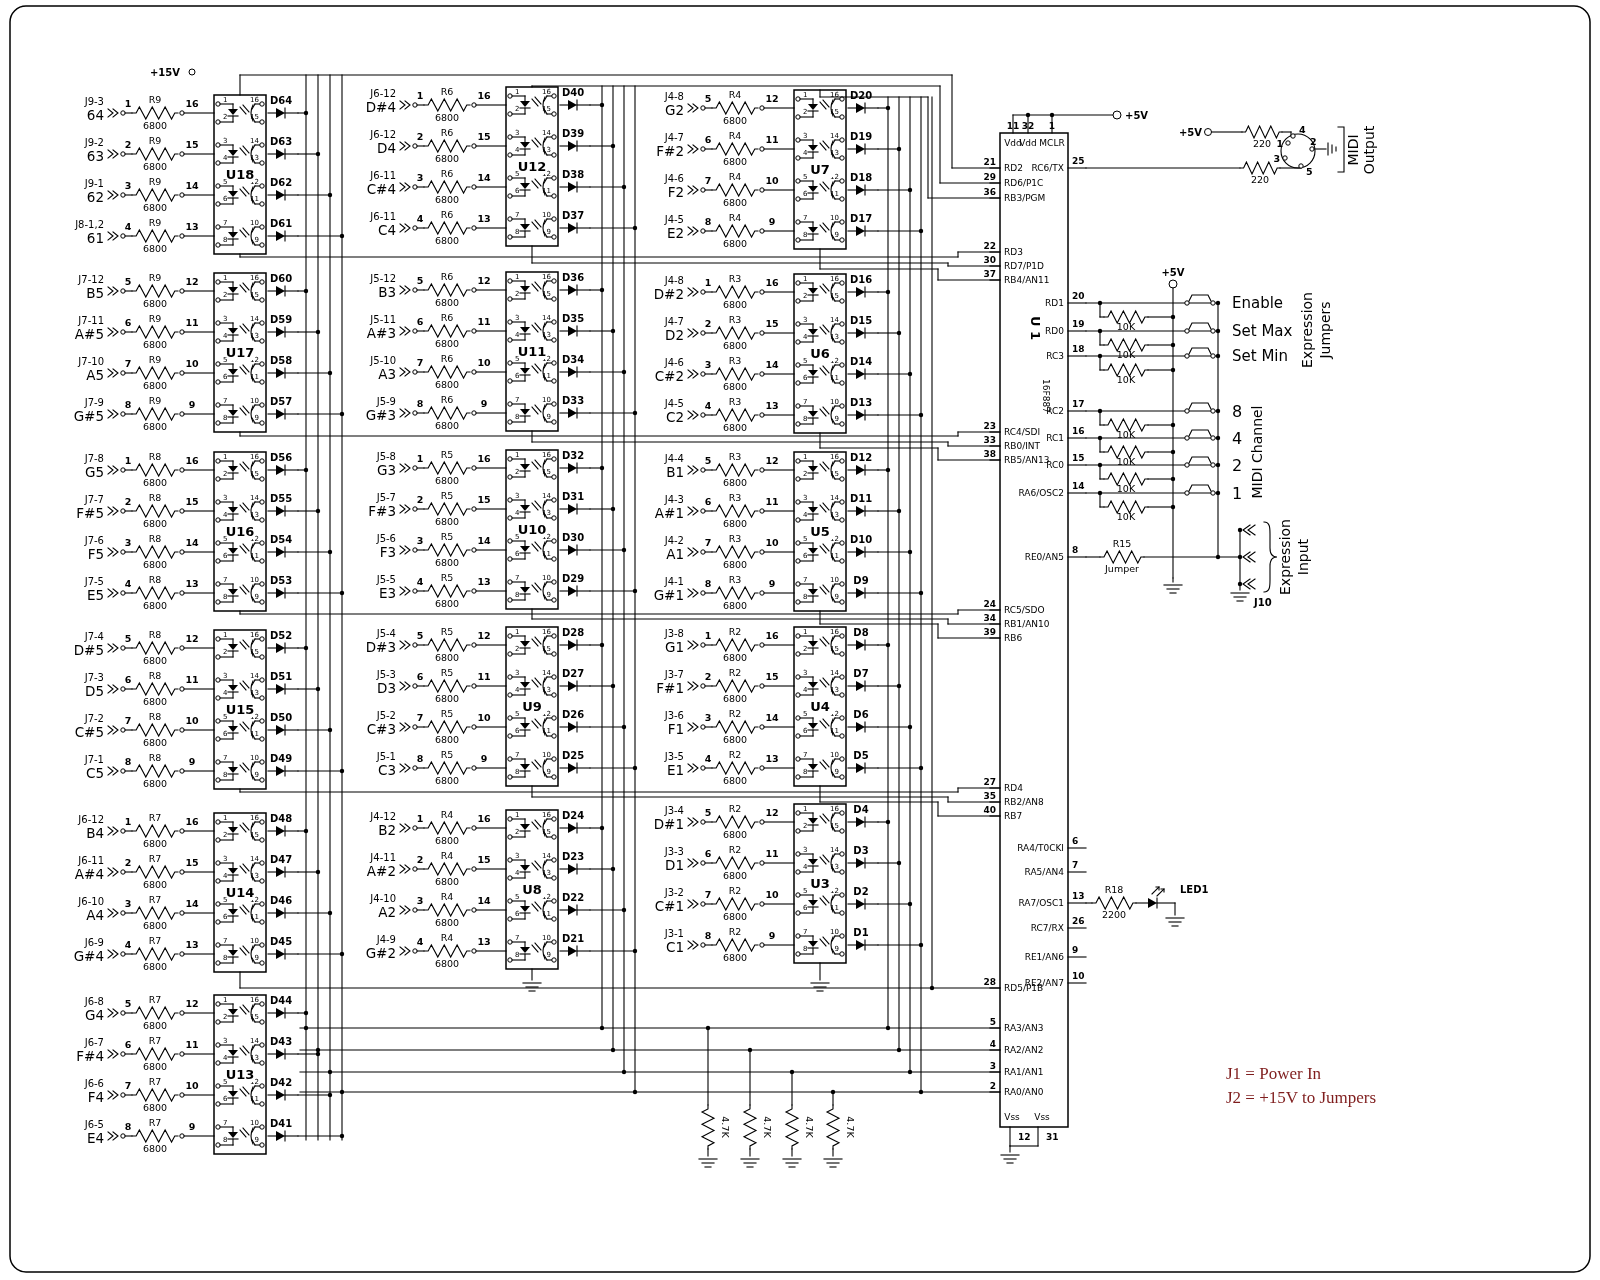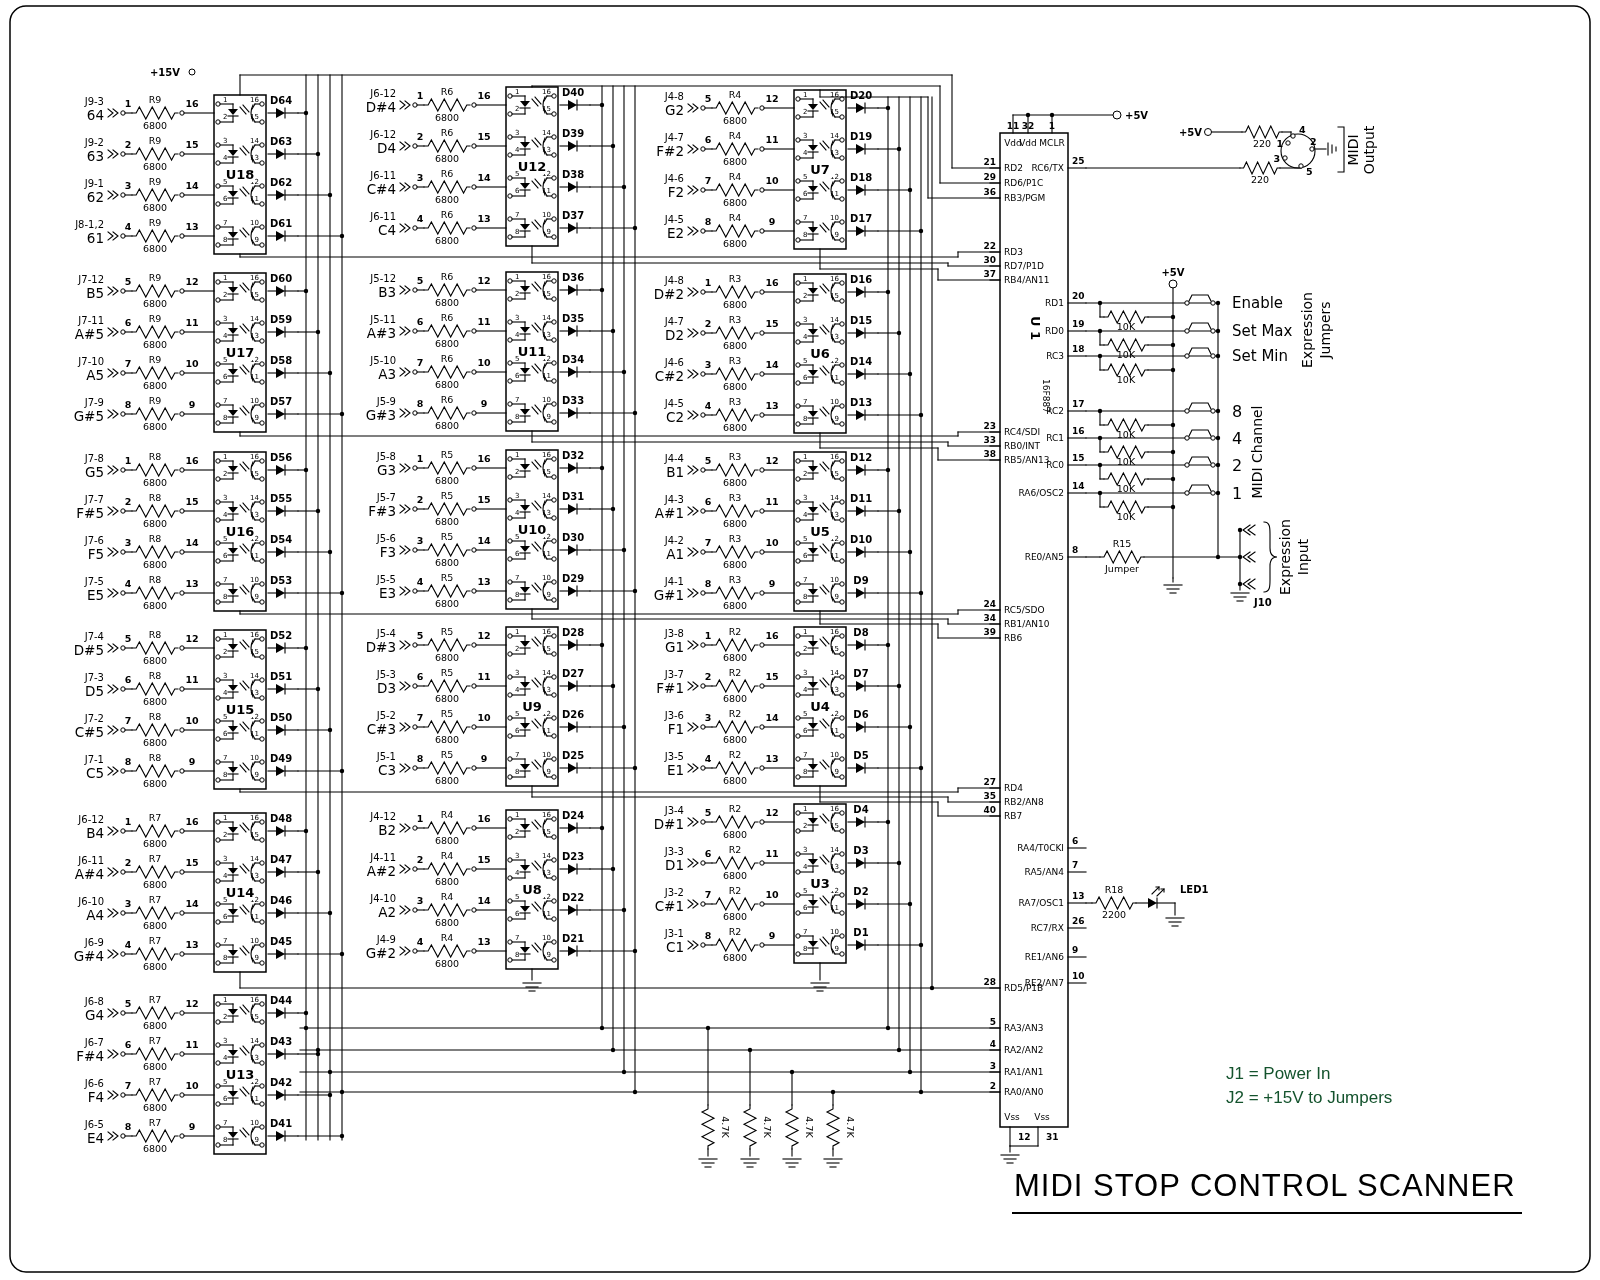--- a/index.html
+++ b/index.html
@@ -21,22 +21,22 @@
   .td{font-size:10px;font-weight:600;}
   .tpin{font-size:9px;}
   .tnum{font-size:9px;font-weight:600;}
   .tlab{font-size:15px;}
   .tdig{font-size:16px;}
   .tv{font-size:14px;}
   .ts{font-size:10px;font-weight:600;}
   .tvs{font-size:9.5px;}
   #title{position:absolute;left:1012px;top:1168px;font-family:"Liberation Sans",sans-serif;
          font-size:31px;letter-spacing:1px;color:#000;border-bottom:2px solid #000;padding:0 6px 8px 2px;}
-  #notes{position:absolute;left:1226px;top:1062px;font-family:Liberation Sans, sans-serif;
-         font-size:17px;color:#14532d;line-height:24px;}
+  #notes{position:absolute;left:1226px;top:1062px;font-family:Liberation Serif, serif;
+         font-size:17px;color:#7f1d1d;line-height:24px;}
 </style>
 </head>
 <body>
 
 <div class="canvas">
   <svg id="schematic" width="1600" height="1280" viewBox="0 0 1600 1280">
       <g>
         <rect x="214" y="95" width="52" height="159" class="wb" fill="none"></rect>
         <text x="104" y="105" class="tc" text-anchor="end">J9-3</text>
         <text x="104" y="120" class="tn" text-anchor="end">64</text>
@@ -3196,18 +3196,17 @@
         <polyline points="1156,887 1159,887 1159,890" class="w"></polyline>
         <polyline points="1161,889 1164,889 1164,892" class="w"></polyline>
         <text x="1180" y="893" class="ts" text-anchor="start">LED1</text>
         <line x1="1175" y1="903" x2="1175" y2="915" class="w"></line>
         <line x1="1166" y1="918" x2="1184" y2="918" class="w"></line>
         <line x1="1169" y1="922" x2="1181" y2="922" class="w"></line>
         <line x1="1172" y1="926" x2="1178" y2="926" class="w"></line>
       </g>
       <rect x="10" y="6" width="1580" height="1266" rx="16" class="wb" fill="none"></rect>
     </svg>
-  <div id="title">MIDI STOP CONTROL SCANNER</div>
   <div id="notes">
     <div>J1 = Power In</div>
     <div>J2 = +15V to Jumpers</div>
   </div>
 </div>
 
 </body></html>

